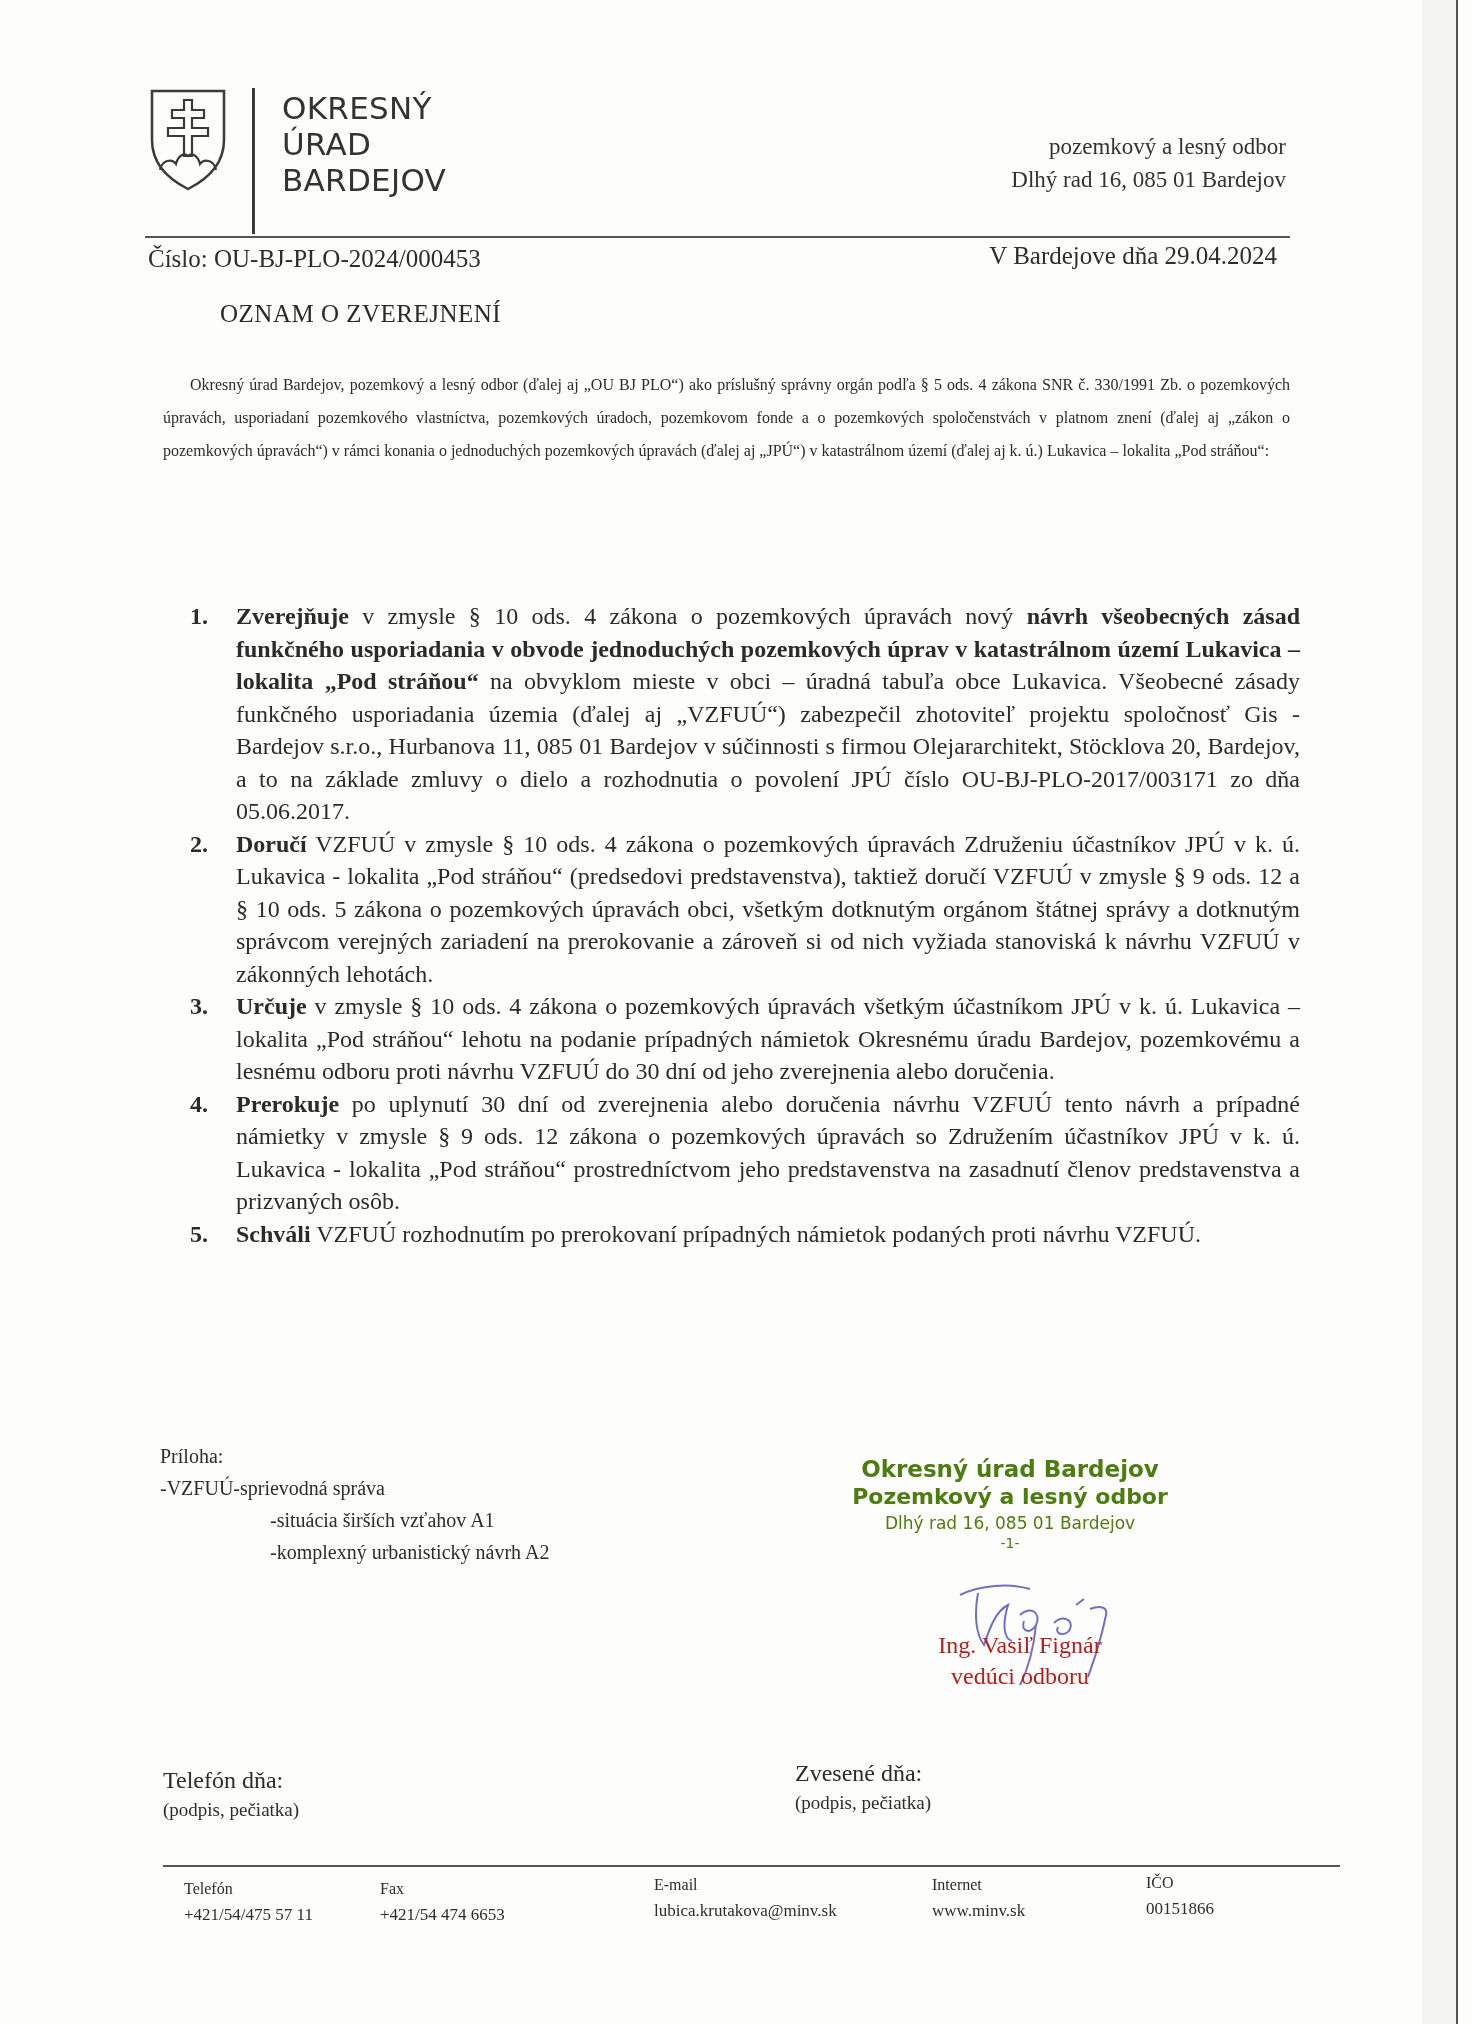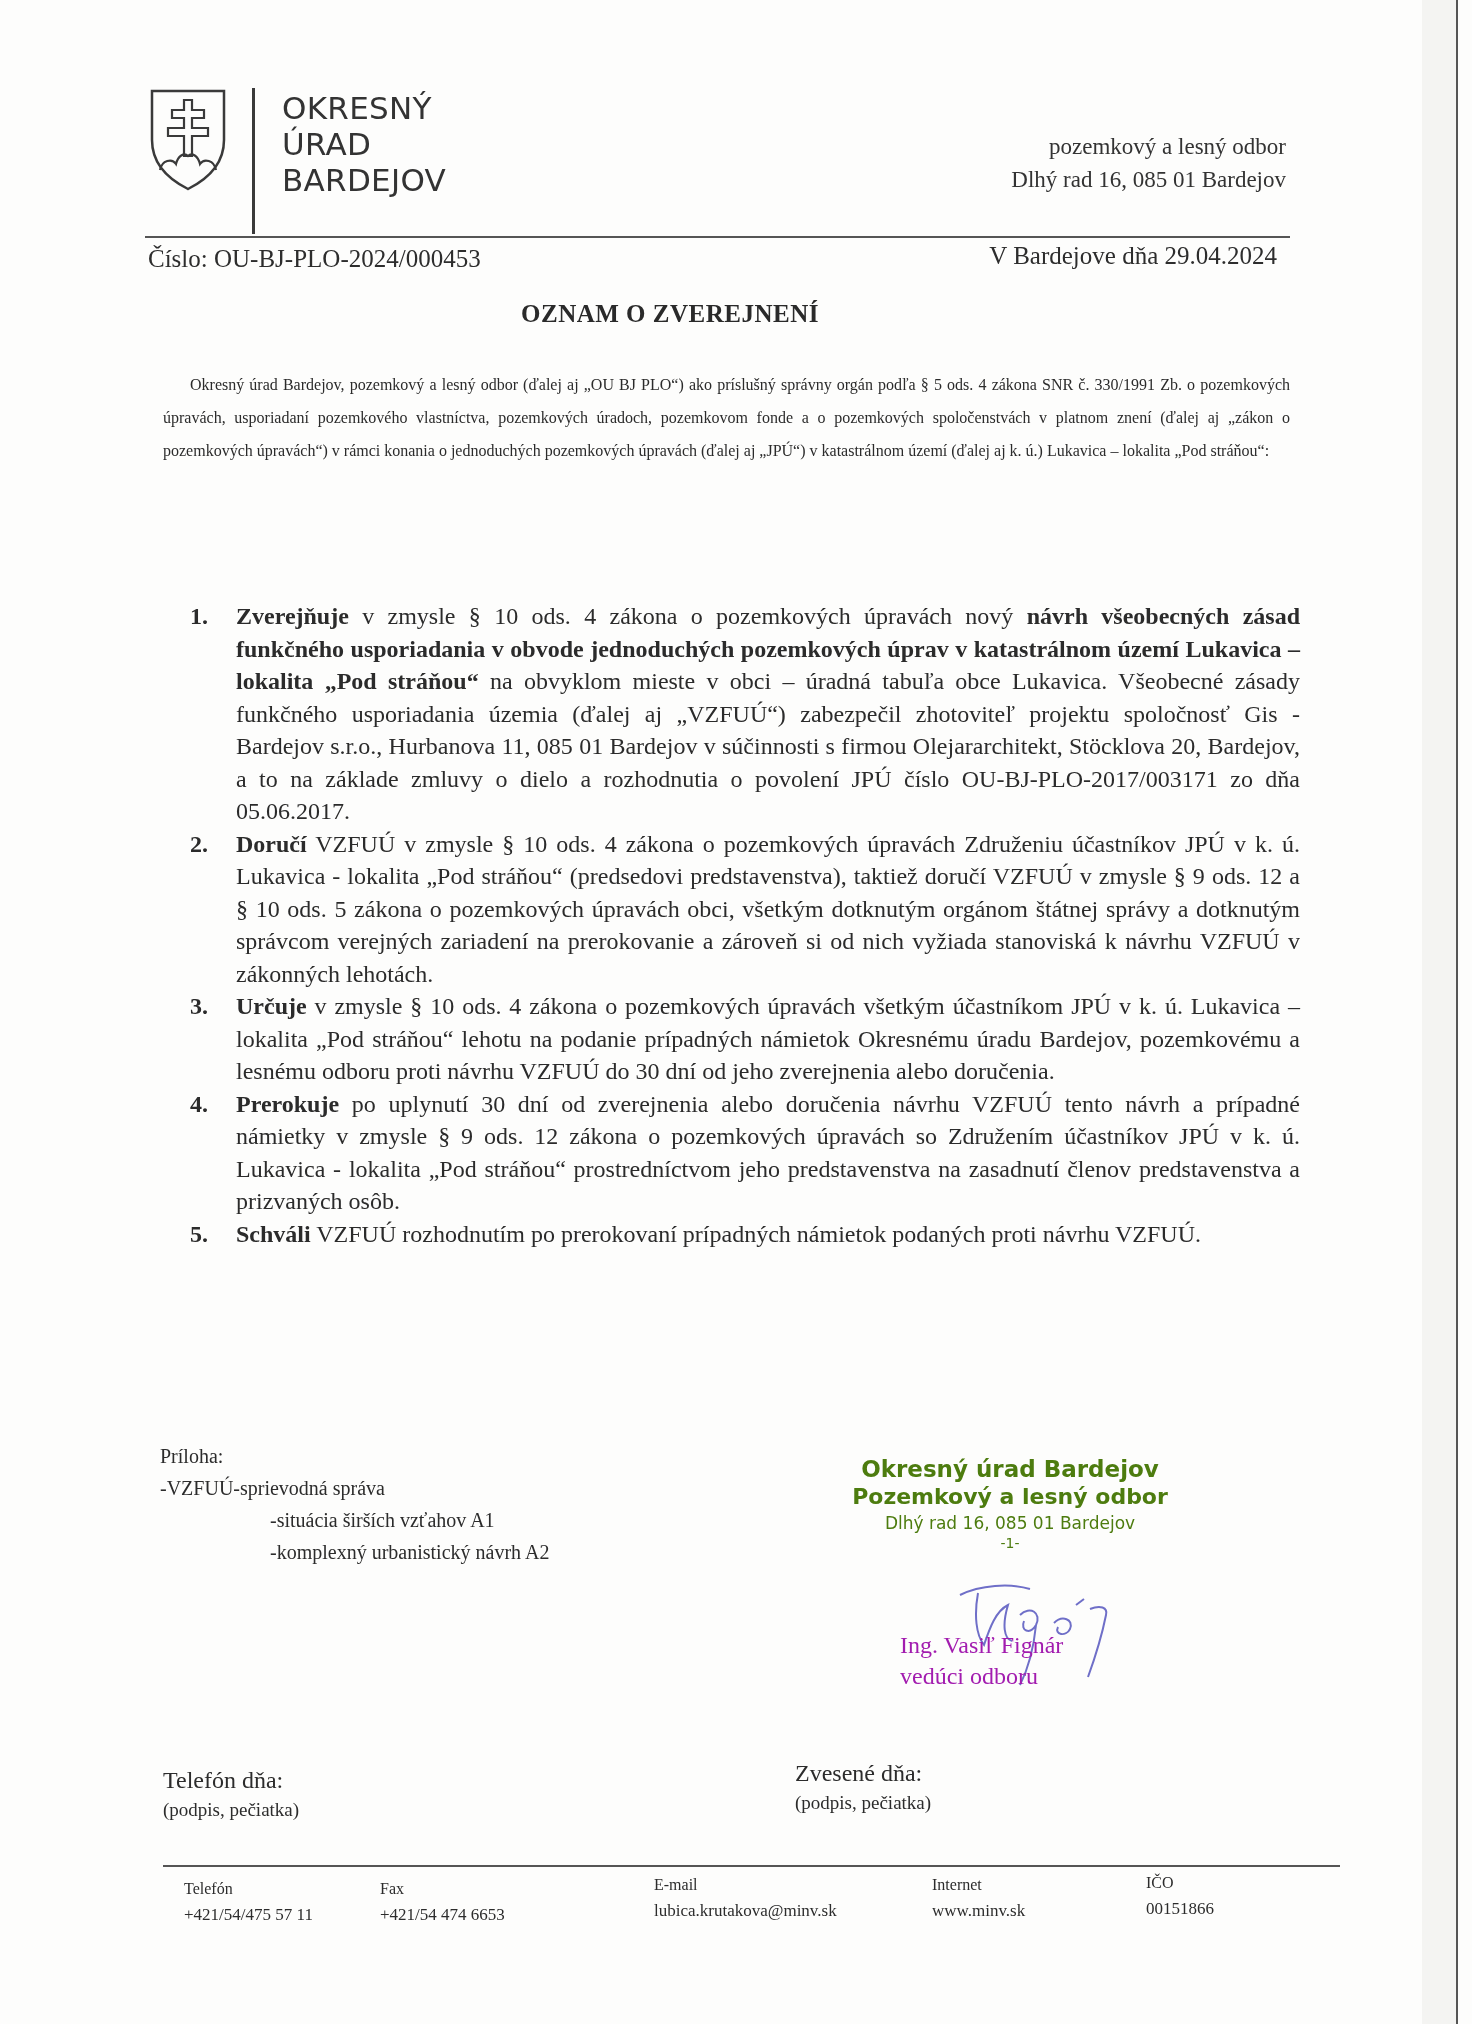--- a/index.html
+++ b/index.html
@@ -13,41 +13,41 @@
 
   
   .coat { position: absolute; left: 148px; top: 88px; width: 80px; height: 104px; }
   .header-vline { position: absolute; left: 252px; top: 88px; width: 3px; height: 146px; background: #3a3a3a; }
   .office-name { position: absolute; left: 282px; top: 90px; font-family: "DejaVu Sans", sans-serif; font-size: 31px; line-height: 36px; color: #333; letter-spacing: 0.3px; }
   .office-name div { white-space: nowrap; }
   .dept { position: absolute; right: 186px; top: 130px; text-align: right; font-size: 23px; line-height: 33px; color: #333; }
   .header-hline { position: absolute; left: 145px; top: 236px; width: 1145px; height: 2px; background: #555; }
   .ref-no { position: absolute; left: 148px; top: 245px; font-size: 25px; color: #2d2d2d; }
   .date { position: absolute; right: 195px; top: 242px; font-size: 25px; color: #2d2d2d; }
-  .title { position: absolute; left: 0; width: 1100px; top: 300px; text-align: center; font-size: 25px; font-weight: bold; letter-spacing: 0.5px; padding-left: 20px; box-sizing: border-box; left: 200px; width: 920px; }
+  .title { position: absolute; left: 0; width: 1100px; top: 300px; text-align: left; font-size: 25px; font-weight: normal; letter-spacing: 0.5px; padding-left: 20px; box-sizing: border-box; left: 200px; width: 920px; }
 
   
   .intro { position: absolute; left: 163px; top: 368px; width: 1127px; font-size: 16px; line-height: 33px; text-align: justify; text-indent: 27px; color: #2b2b2b; }
   .items { position: absolute; left: 190px; top: 600px; width: 1110px; margin: 0; padding: 0; list-style: none; font-size: 24px; line-height: 32.5px; color: #2b2b2b; }
   .items li { position: relative; padding-left: 46px; text-align: justify; }
   .items .num { position: absolute; left: 0; top: 0; font-weight: bold; }
   .items b { font-weight: bold; }
 
   
   .attach { position: absolute; left: 160px; top: 1440px; font-size: 20px; line-height: 32px; color: #2c2c2c; }
   .attach .sub { padding-left: 110px; }
 
   
   .stamp { position: absolute; left: 840px; top: 1455px; width: 340px; text-align: center; font-family: "DejaVu Sans", sans-serif; color: #4d7c0f; }
   .stamp .l1 { font-size: 23px; font-weight: bold; line-height: 28px; }
   .stamp .l2 { font-size: 22px; font-weight: bold; line-height: 28px; }
   .stamp .l3 { font-size: 17px; line-height: 24px; }
   .stamp .l4 { font-size: 14px; line-height: 16px; }
   .signature { position: absolute; left: 950px; top: 1575px; width: 200px; height: 120px; }
-  .signer { position: absolute; left: 900px; top: 1630px; width: 240px; text-align: left; font-size: 24px; line-height: 31px; color: #a21caf; }
+  .signer { position: absolute; left: 900px; top: 1630px; width: 240px; text-align: center; font-size: 24px; line-height: 31px; color: #b91c1c; }
 
   
   .posted { position: absolute; left: 163px; top: 1765px; font-size: 24px; line-height: 30px; color: #2c2c2c; }
   .removed { position: absolute; left: 795px; top: 1758px; font-size: 24px; line-height: 30px; color: #2c2c2c; }
   .posted .sm, .removed .sm { font-size: 19px; }
 
   
   .footer-line { position: absolute; left: 163px; top: 1865px; width: 1177px; height: 2px; background: #555; }
   .footer-col { position: absolute; top: 1876px; font-size: 16px; line-height: 26px; color: #2c2c2c; white-space: nowrap; }
   .footer-col .val { font-size: 17px; }

